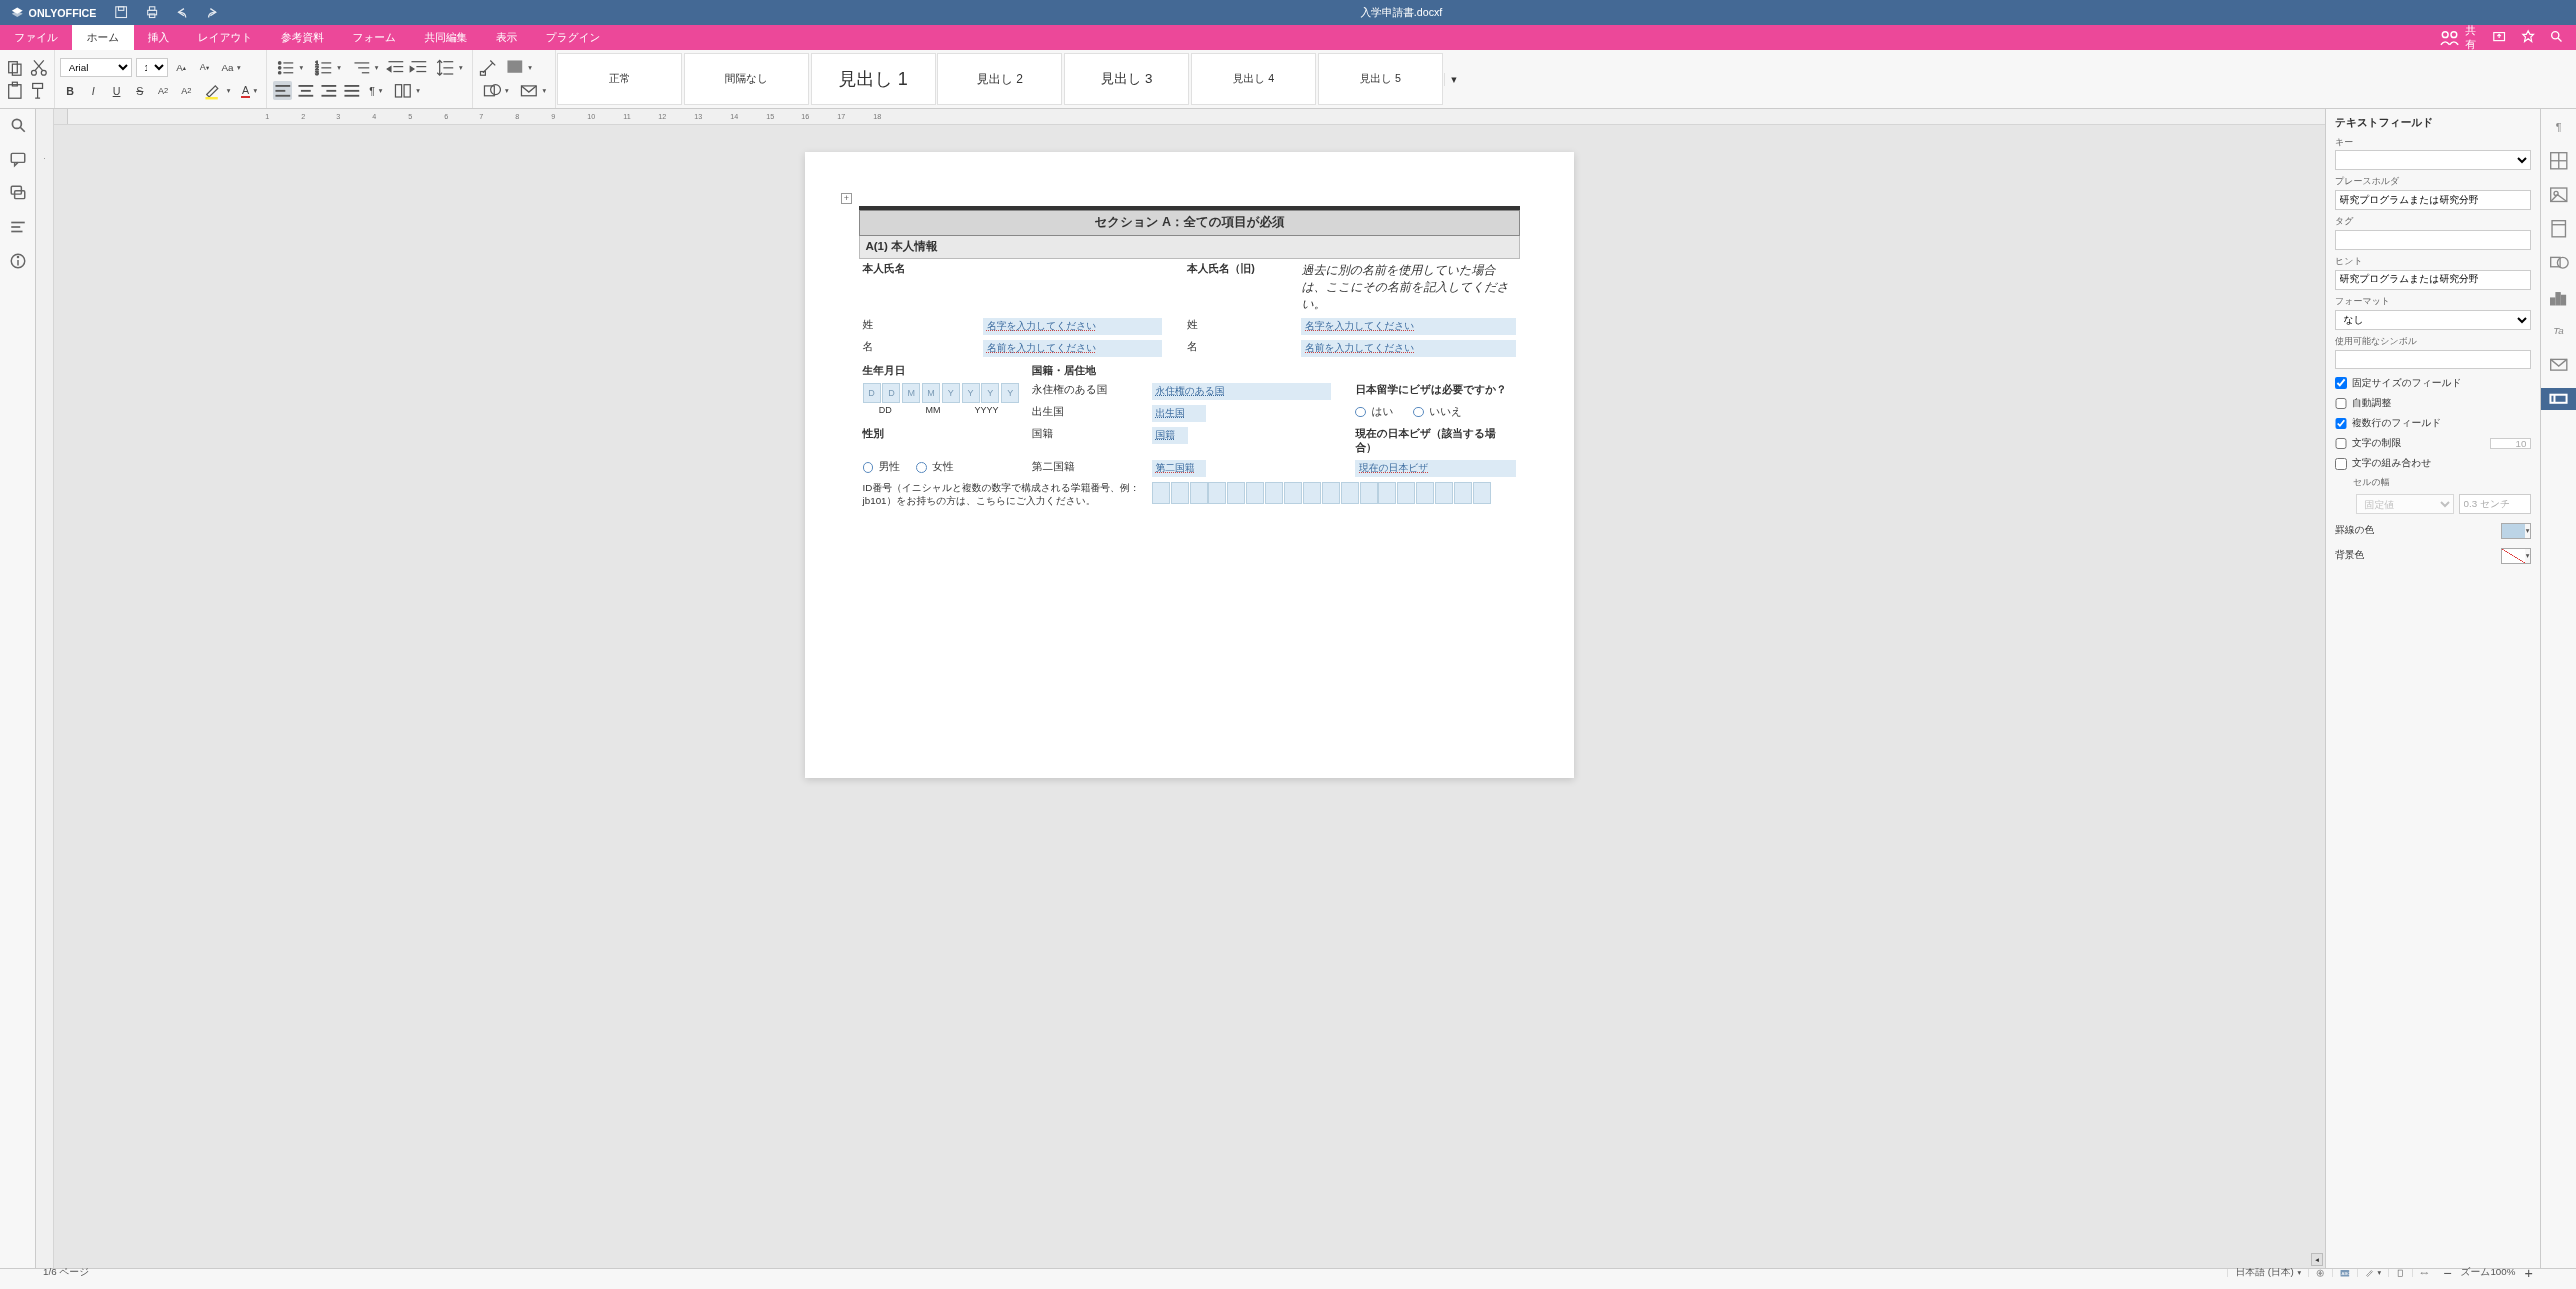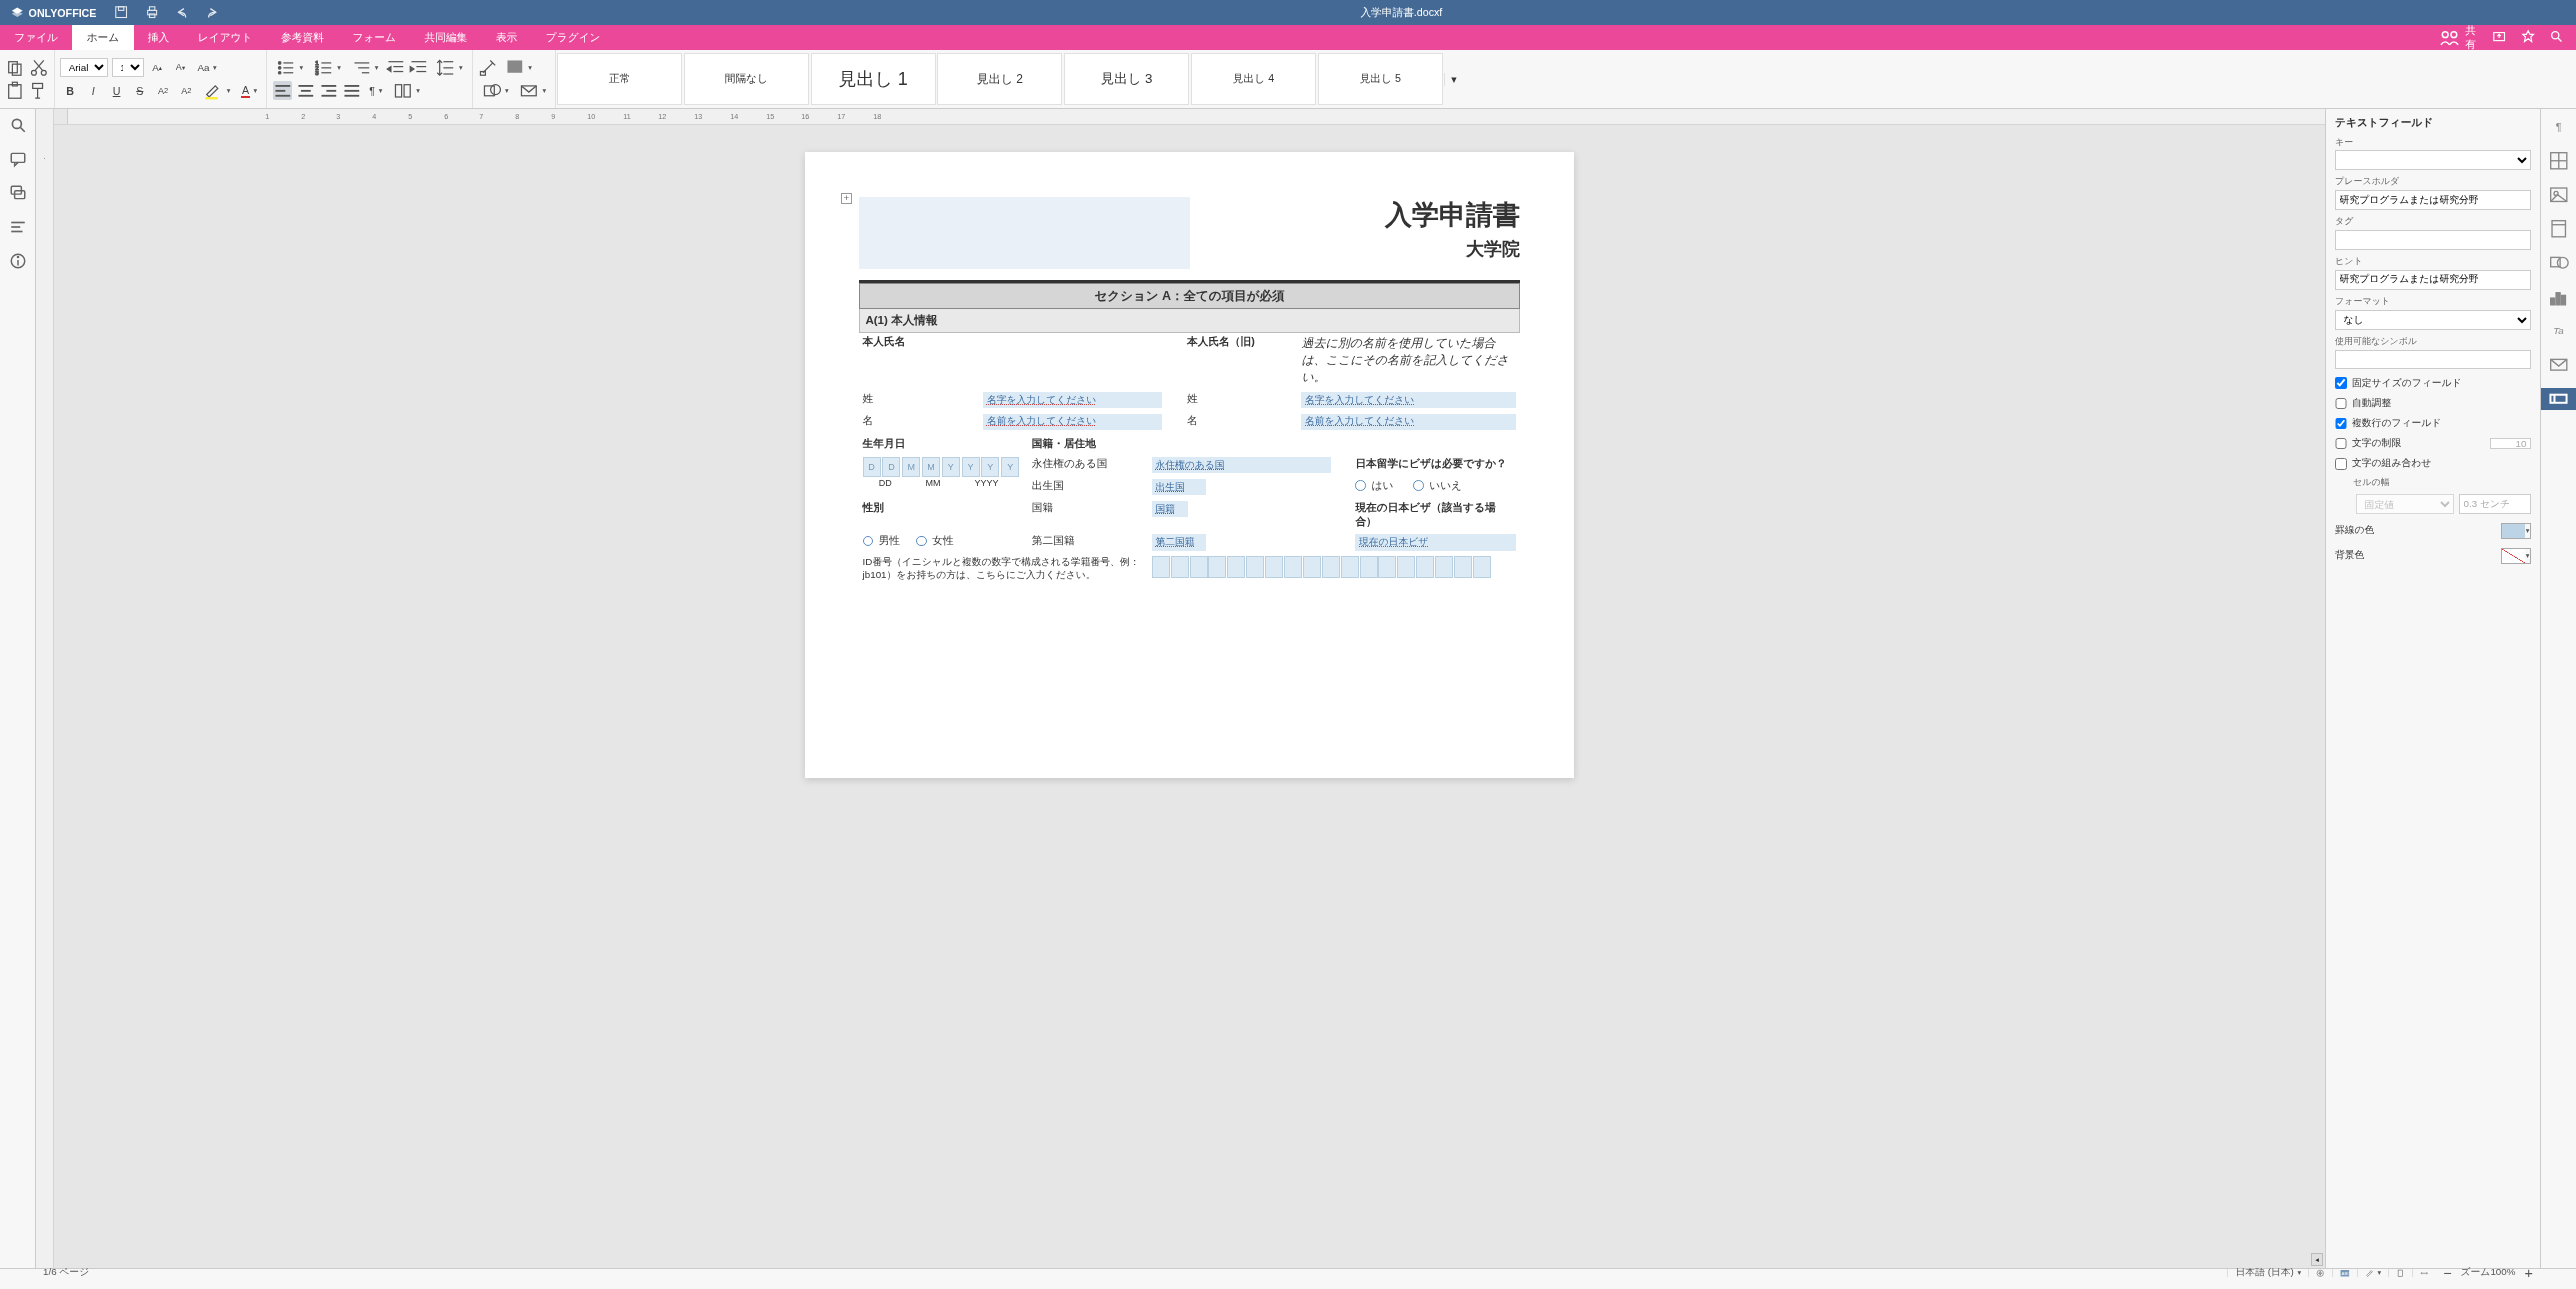--- a/index.html
+++ b/index.html
@@ -23,21 +23,21 @@
 
 
 .ribbon { background: #f7f7f7; border-bottom: 0.9px solid #cbcbcb; height: 59px; display: flex; align-items: stretch; }
 .ribbon-group { display: flex; flex-direction: column; justify-content: center; padding: 3.6px 5.4px; border-right: 0.9px solid #e0e0e0; gap: 3.6px; }
 .ribbon-row { display: flex; align-items: center; gap: 3.6px; }
 .rbtn { width: 19.7px; height: 19.7px; display: flex; align-items: center; justify-content: center; border-radius: 1.8px; cursor: pointer; color: #444; }
 .rbtn.wide { width: auto; padding: 0 3.6px; gap: 1.8px; }
 .rbtn.dd::after { content: '▾'; font-size: 7.2px; margin-left: 1.8px; color: #555; }
 .font-select { display: flex; align-items: center; gap: 3.6px; }
 .font-select select, .font-select input { height: 19.7px; border: 0.9px solid #ccc; font-size: 9.8px; padding: 0 3.6px; background: #fff; }
-.font-name { width: 48px; }
+.font-name { width: 72px; }
 .font-size { width: 32px; }
 .styles { display: flex; flex: 1; align-items: center; }
 .style-item { flex: 1; min-width: 81px; max-width: 125px; height: 52px; display: flex; align-items: center; justify-content: center; border: 0.9px solid #e0e0e0; margin: 2.7px 0.9px; font-size: 10.7px; cursor: pointer; background: #fff; }
 .style-item.big { font-size: 18px; }
 .style-expand { width: 19.7px; display: flex; align-items: center; justify-content: center; border-left: 0.9px solid #e0e0e0; cursor: pointer; }
 
 
 .main { flex: 1; display: flex; overflow: hidden; }
 .left-sidebar { width: 36px; background: #f7f7f7; border-right: 0.9px solid #cbcbcb; display: flex; flex-direction: column; align-items: center; padding-top: 7.2px; gap: 16px; }
 .left-sidebar .lbtn { width: 18px; height: 18px; display: flex; align-items: center; justify-content: center; color: #666; cursor: pointer; }
@@ -443,27 +443,20 @@
             <span class="mark" style="left: 662px;">14</span>
             <span class="mark" style="left: 698px;">15</span>
             <span class="mark" style="left: 733px;">16</span>
             <span class="mark" style="left: 769px;">17</span>
             <span class="mark" style="left: 805px;">18</span>
           </div>
       </div>
       <div class="canvas">
         <div class="page">
           <div class="anchor-icon">+</div>
-          <div class="doc-header">
-            <div class="logo-box"></div>
-            <div class="title-block">
-              <h1>入学申請書</h1>
-              <h2>大学院</h2>
-            </div>
-          </div>
           <div class="thick-rule"></div>
           <div class="section-header">セクション A：全ての項目が必須</div>
           <div class="sub-header">A(1) 本人情報</div>
           <table class="form-table">
             <tbody>
                 <tr>
               <td class="lbl" style="width:134px;">本人氏名</td>
               <td style="width:206px;"></td>
               <td class="lbl" style="width:125px;">本人氏名（旧)</td>
               <td class="hint">過去に別の名前を使用していた場合は、ここにその名前を記入してください。</td>

